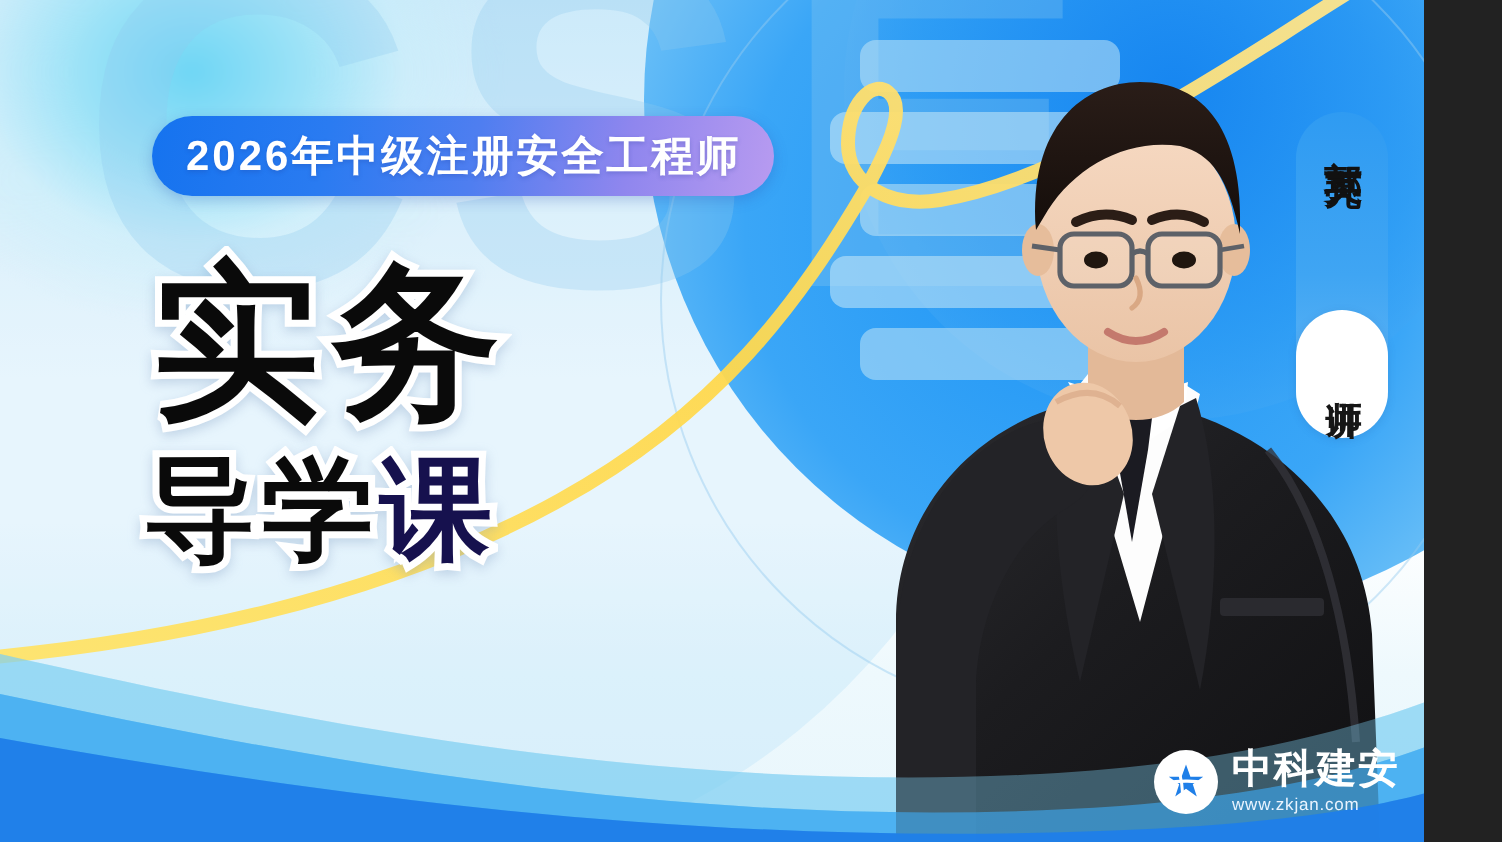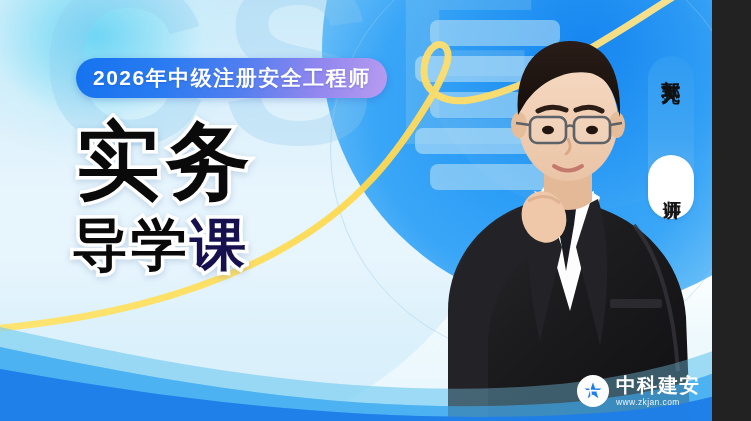--- a/index.html
+++ b/index.html
@@ -82,21 +82,21 @@
     color:#ffffff;
     font-size:21px;
     font-weight:bold;
     letter-spacing:1.5px;
     white-space:nowrap;
     text-shadow:0 1px 2px rgba(30,60,150,0.25);
   }
 
   
   .headline{
-    position:absolute; left:72px; top:120px;
+    position:absolute; left:72px; top:130px;
     z-index:6;
   }
   .hl-line{
     font-weight:bold;
     line-height:0.98;
     white-space:nowrap;
     -webkit-text-stroke:7px #ffffff;
     paint-order:stroke fill;
     filter:drop-shadow(0 2px 3px rgba(120,150,190,0.35));
   }

